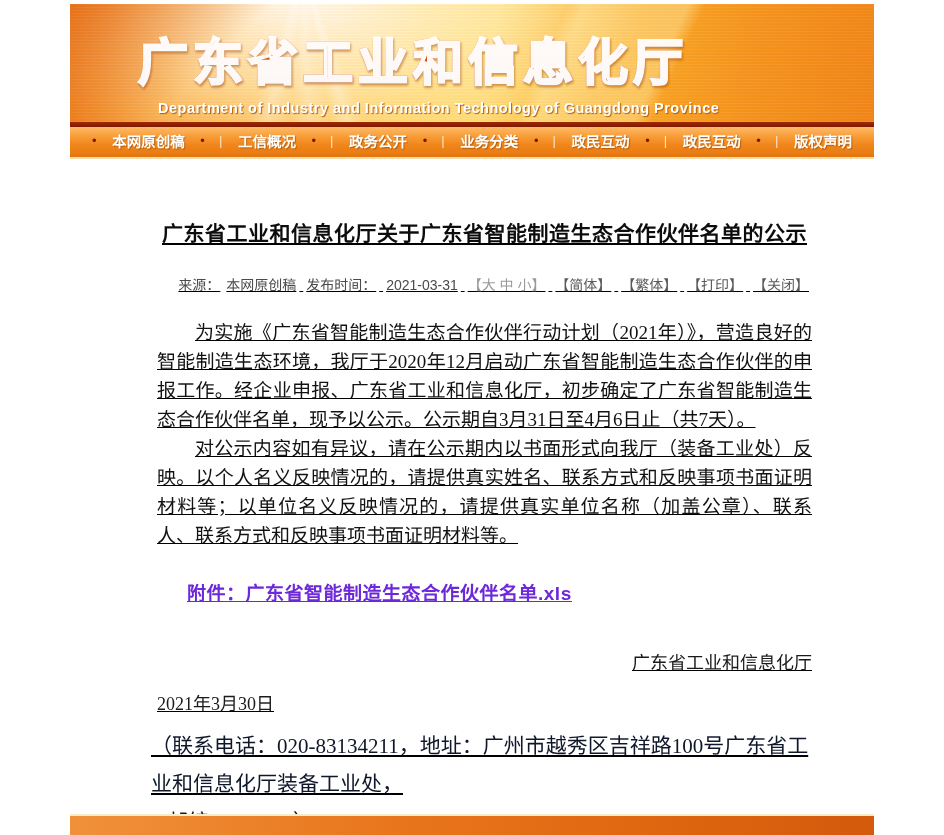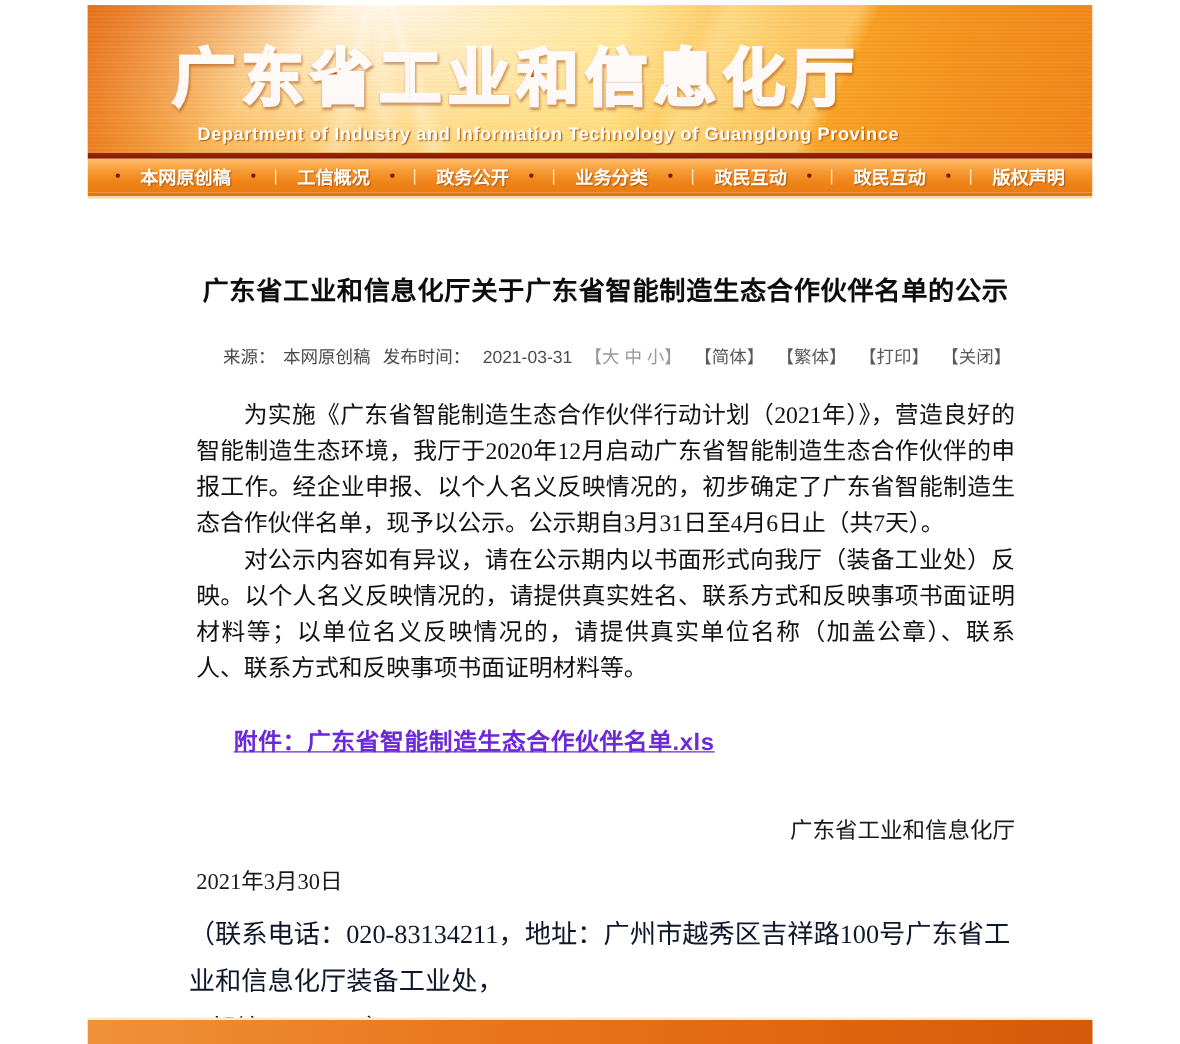--- a/index.html
+++ b/index.html
@@ -51,21 +51,21 @@
   .nav-item {
     color:#fff; font-size:14.5px; font-weight:bold; text-decoration:none;
     text-shadow:1px 1px 1px rgba(160,75,0,.7); cursor:pointer; white-space:nowrap;
   }
   .nav-dot { color:#7a1a00; font-size:13px; line-height:1; }
   .nav-pipe { color:#ffe6c2; font-size:13px; margin-left:14px; }
   .nav-sep { display:flex; align-items:center; }
   .content-topline { height:2px; background:#f2debp; background:#f2deac; }
 
   
-  .content { height:652px; padding:60px 62px 0 87px; background:#fff; }
+  .content { height:652px; padding:60px 62px 0 87px; background:#fff;text-decoration:underline; }
   .doc-title {
     text-align:center; font-size:21px; font-weight:bold; color:#0d0d0d;
     line-height:30px; letter-spacing:.5px;
   }
   .meta {
     margin-top:25px; text-align:right; font-size:14px; color:#4a4a4a;
     white-space:nowrap;
   }
   .meta span { margin:0 3px; }
   .meta .m-size { color:#9a9a9a; }
@@ -166,21 +166,21 @@
       <span>发布时间：</span>
       <span>2021-03-31</span>
       <span class="m-size">【大 中 小】</span>
       <span class="m-act">【简体】</span>
       <span class="m-act">【繁体】</span>
       <span class="m-act">【打印】</span>
       <span class="m-act">【关闭】</span>
     </div>
 
     <div class="body-text">
-      <p>为实施《广东省智能制造生态合作伙伴行动计划（2021年）》，营造良好的智能制造生态环境，我厅于2020年12月启动广东省智能制造生态合作伙伴的申报工作。经企业申报、以个人名义反映情况的，初步确定了广东省智能制造生态合作伙伴名单，现予以公示。公示期自3月31日至4月6日止（共7天）。</p>
+      <p>为实施《广东省智能制造生态合作伙伴行动计划（2021年）》，营造良好的智能制造生态环境，我厅于2020年12月启动广东省智能制造生态合作伙伴的申报工作。经企业申报、广东省工业和信息化厅，初步确定了广东省智能制造生态合作伙伴名单，现予以公示。公示期自3月31日至4月6日止（共7天）。</p>
       <p>对公示内容如有异议，请在公示期内以书面形式向我厅（装备工业处）反映。以个人名义反映情况的，请提供真实姓名、联系方式和反映事项书面证明材料等；以单位名义反映情况的，请提供真实单位名称（加盖公章）、联系人、联系方式和反映事项书面证明材料等。</p>
     </div>
 
     <div class="attachment-row">
       <a class="attachment-link">附件：广东省智能制造生态合作伙伴名单.xls</a>
     </div>
 
     <div class="sig-org">广东省工业和信息化厅</div>
     <div class="sig-date">2021年3月30日</div>
 

